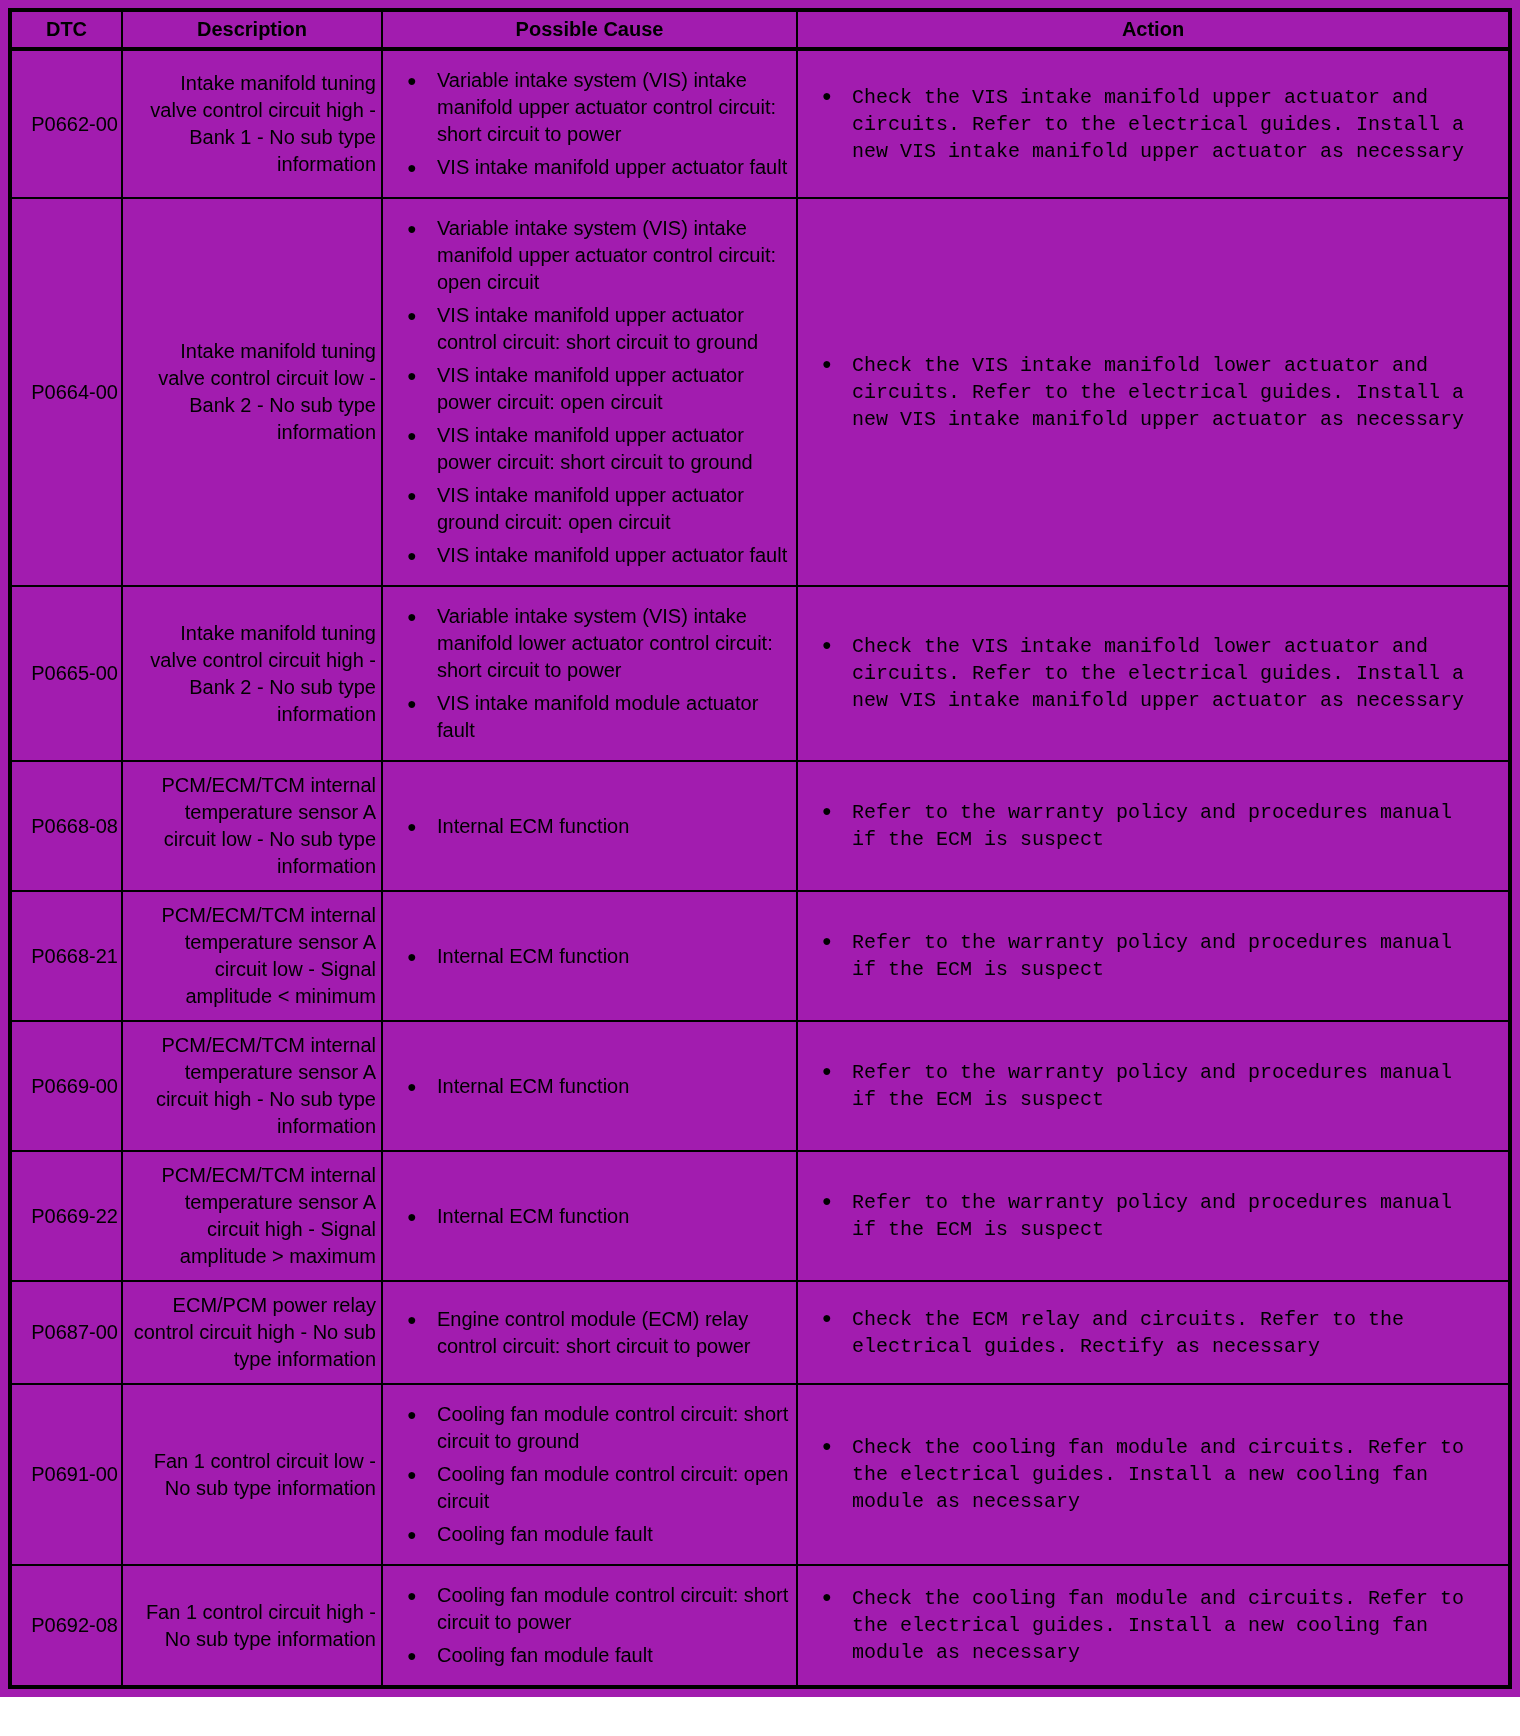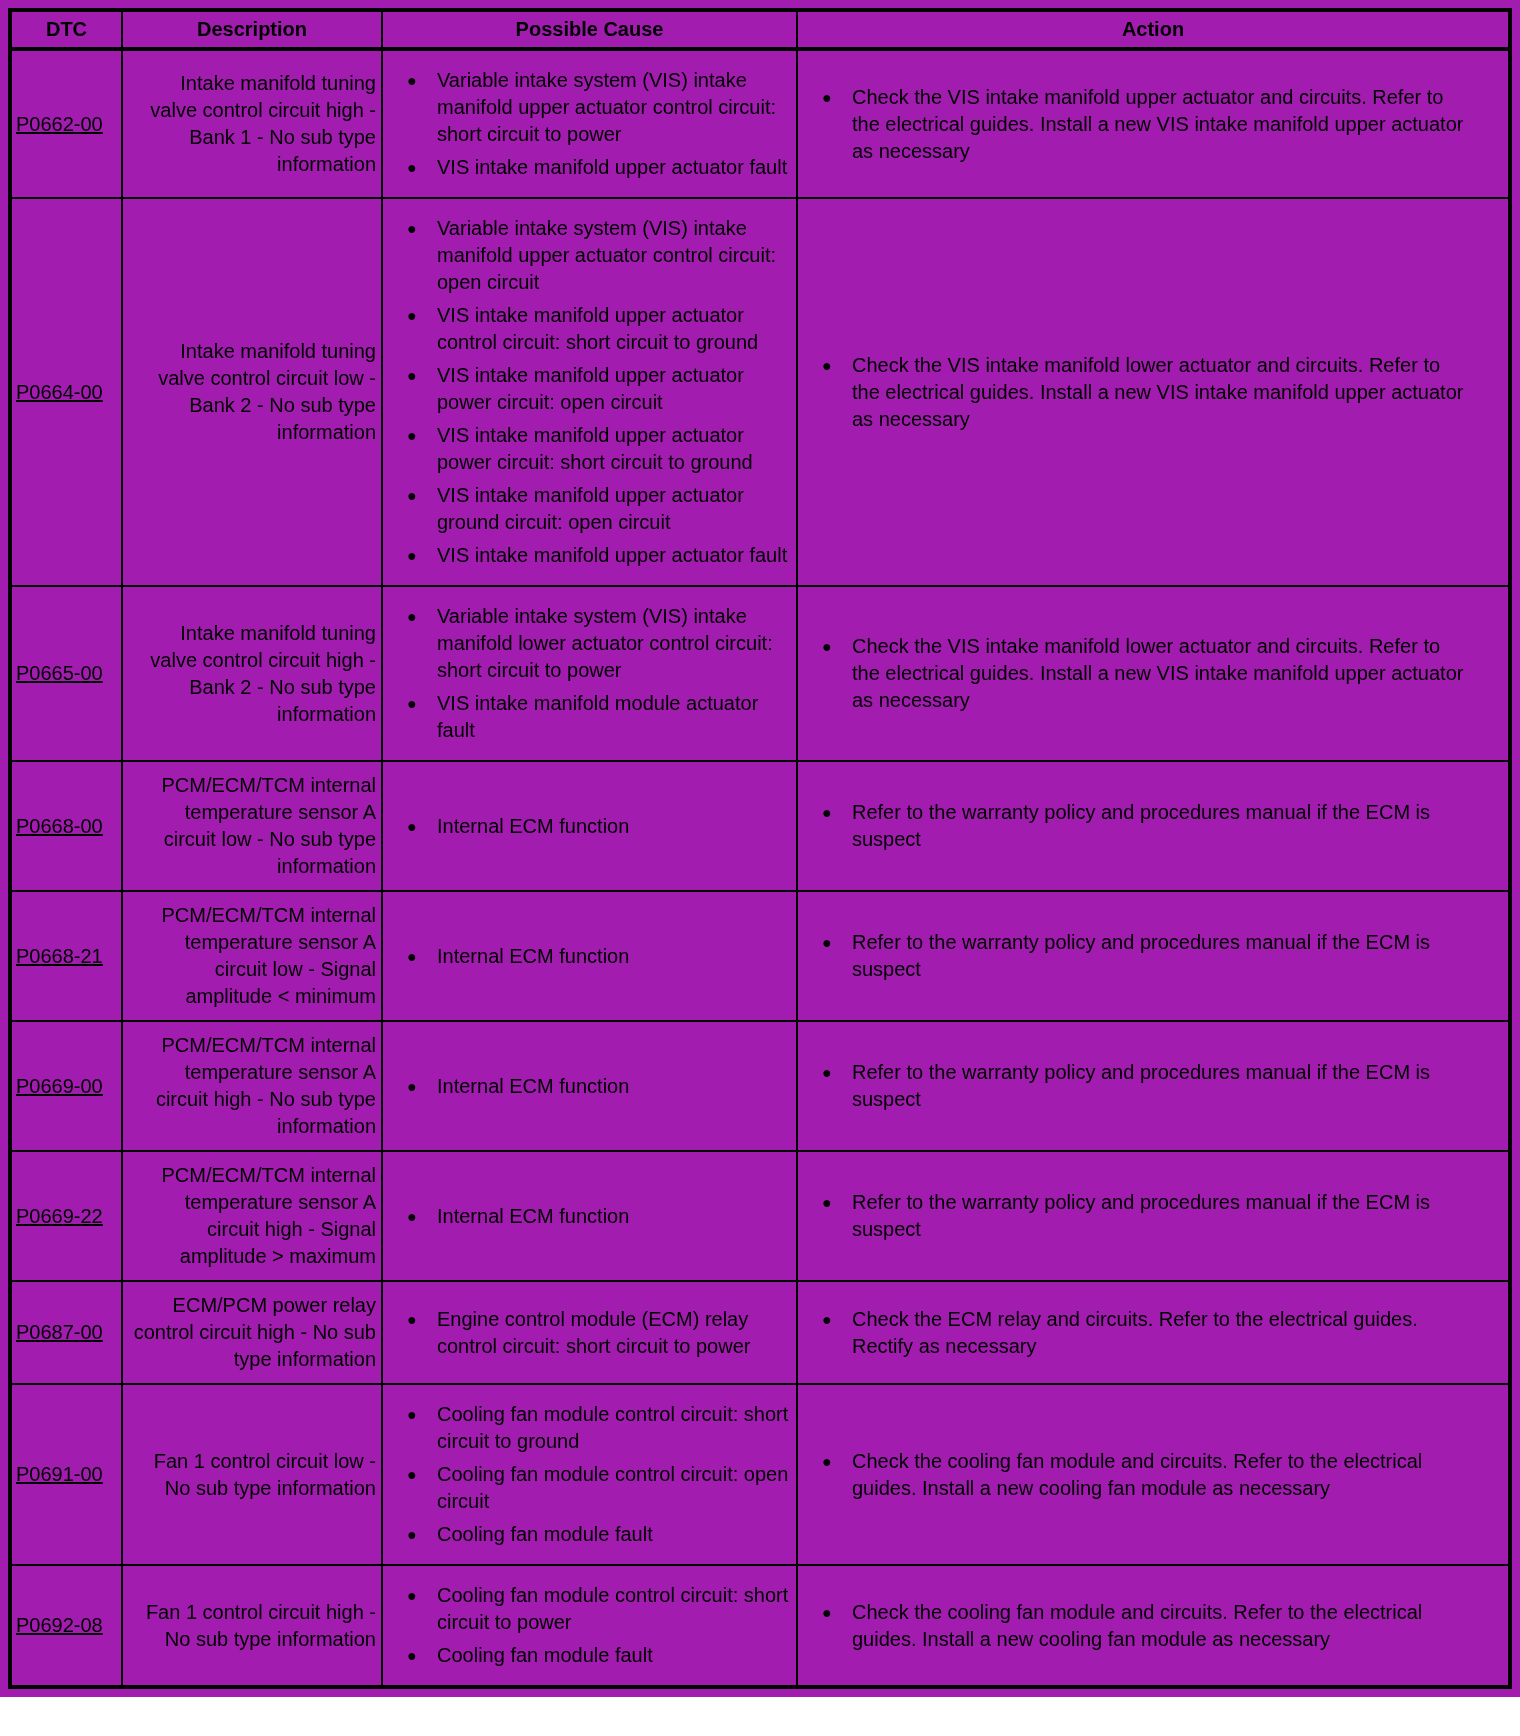--- a/index.html
+++ b/index.html
@@ -35,22 +35,21 @@
     padding: 4px 4px;
     border-bottom-width: 4px;
   }
   .col-dtc    { width: 112px; }
   .col-desc   { width: 260px; }
   .col-cause  { width: 415px; }
   .col-action { width: auto;  }
 
   td.cell-dtc {
     padding: 10px 3px 10px 4px;
-    text-align: left;
-    text-decoration: underline;
+    text-align: right;
   }
   td.cell-desc {
     padding: 10px 5px 10px 6px;
     text-align: right;
   }
   td.cell-cause, td.cell-action {
     padding: 10px 4px;
   }
   ul.bullet-list {
     margin: 0;
@@ -64,20 +63,21 @@
   }
   ul.bullet-list li::before {
     content: "\25CF";
     position: absolute;
     left: 20px;
     top: 0;
     font-size: 16px;
   }
   td.cell-action ul.bullet-list li {
     max-width: 620px;
+    font-family: Liberation Mono, monospace;
   }
 </style>
 </head>
 <body>
 
 <div class="page">
   <table class="dtc-table">
     <colgroup>
       <col class="col-dtc">
       <col class="col-desc">
@@ -139,21 +139,21 @@
             </ul>
     </td>
     <td class="cell-action">
       <ul class="bullet-list">
               <li>Check the VIS intake manifold lower actuator and circuits. Refer to the electrical guides. Install a new VIS intake manifold upper actuator as necessary</li>
             </ul>
     </td>
   </tr>
 
   <tr>
-    <td class="cell-dtc">P0668-00</td>
+    <td class="cell-dtc">P0668-08</td>
     <td class="cell-desc">PCM/ECM/TCM internal temperature sensor A circuit low - No sub type information</td>
     <td class="cell-cause">
       <ul class="bullet-list">
               <li>Internal ECM function</li>
             </ul>
     </td>
     <td class="cell-action">
       <ul class="bullet-list">
               <li>Refer to the warranty policy and procedures manual if the ECM is suspect</li>
             </ul>

